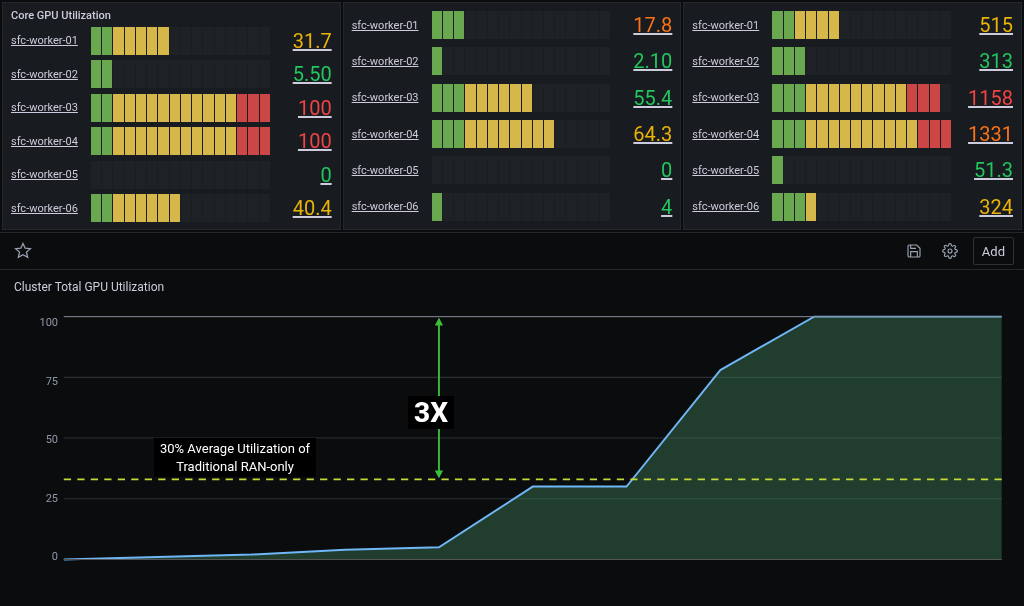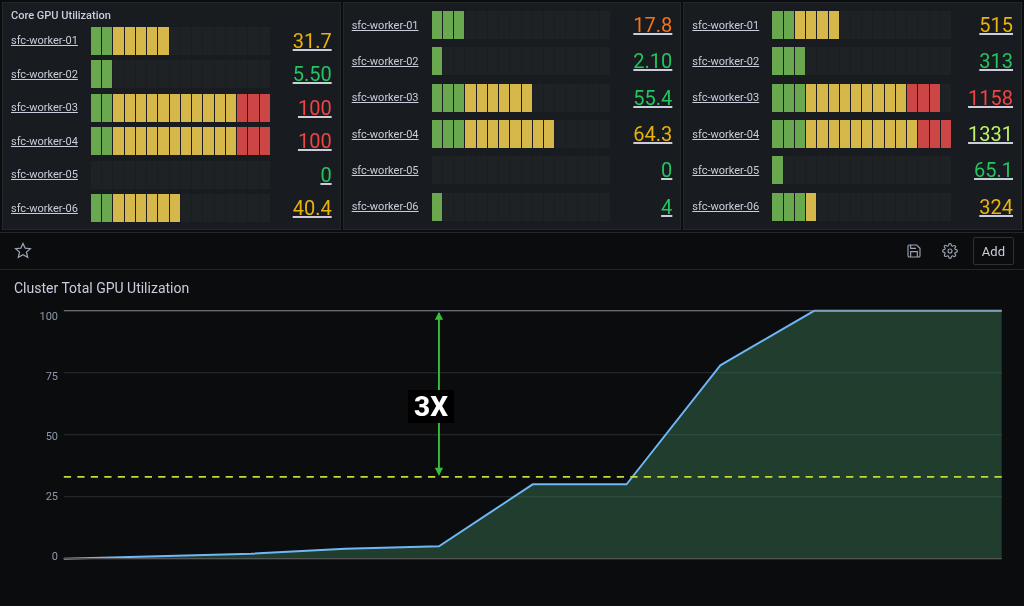--- a/index.html
+++ b/index.html
@@ -13,21 +13,21 @@
   .bar-track { flex: 1; height: 100%; background: #23262b4d; position: relative; display: flex; gap: 1px; }
   .seg { flex: 1; height: 100%; }
   .row-val { width: 62px; text-align: right; font-size: 20px; font-weight: 400; }
 
   .toolbar { height: 38px; display: flex; align-items: center; padding: 0 10px; gap: 10px; border-top: 1px solid #23262b; border-bottom: 1px solid #23262b; }
   .toolbar-right { margin-left: auto; display: flex; align-items: center; gap: 10px; }
   .icon-btn { width: 26px; height: 26px; display: flex; align-items: center; justify-content: center; color: #9aa4b2; cursor: pointer; border-radius: 2px; }
   .add-btn { height: 28px; border: 1px solid #2e3137; border-radius: 2px; padding: 0 8px; display: flex; align-items: center; font-size: 13px; color: #ccccdc; cursor: pointer; }
 
   .chart-panel { height: 335px; padding: 10px 14px 8px 14px; display: flex; flex-direction: column; }
-  .chart-title { font-size: 14px; color: #ccccdc; margin-bottom: 8px; }
+  .chart-title { font-size: 12px; color: #ccccdc; margin-bottom: 16px; }
   .chart-area { flex: 1; position: relative; }
   svg.plot { position: absolute; inset: 0; width: 100%; height: 100%; }
   .x-ticks { position: absolute; bottom: 16px; left: 48px; right: 8px; display: flex; justify-content: space-between; font-size: 11px; color: #8e98a7; }
   .y-ticks { position: absolute; left: 8px; top: 6px; bottom: 34px; width: 36px; display: flex; flex-direction: column; justify-content: space-between; font-size: 11px; color: #8e98a7; align-items: flex-end; }
   .legend { display: flex; gap: 16px; font-size: 12px; color: #ccccdc; padding-left: 14px; padding-top: 2px; }
   .legend-item { display: flex; align-items: center; gap: 6px; }
   .sw { width: 16px; height: 4px; border-radius: 1px; }
 
   .overlay-label { position: absolute; background: #000; color: #fff; font-size: 13px; padding: 2px 6px; text-align: center; line-height: 1.35; }
   .big3x { position: absolute; font-weight: 800; font-size: 28px; color: #fff; background: #000; padding: 0 6px; }
@@ -390,21 +390,21 @@
             <div class="seg" style="background: rgb(214, 184, 74);"></div>
             <div class="seg" style="background: rgb(214, 184, 74);"></div>
             <div class="seg" style="background: rgb(214, 184, 74);"></div>
             <div class="seg" style="background: rgb(214, 184, 74);"></div>
             <div class="seg" style="background: rgb(214, 184, 74);"></div>
             <div class="seg" style="background: rgb(214, 184, 74);"></div>
             <div class="seg" style="background: rgb(204, 70, 70);"></div>
             <div class="seg" style="background: rgb(204, 70, 70);"></div>
             <div class="seg" style="background: rgb(204, 70, 70);"></div>
           </div>
-          <div class="row-val" style="color: #bef264;">1331</div>
+          <div class="row-val" style="color: #f97316;">1331</div>
         </div>
         <div class="row">
           <div class="row-label">sfc-worker-05</div>
           <div class="bar-track">
             <div class="seg" style="background: rgb(106, 168, 79);"></div>
             <div class="seg" style="background: rgba(60, 70, 60, 0.25); opacity: 0.6;"></div>
             <div class="seg" style="background: rgba(60, 70, 60, 0.25); opacity: 0.6;"></div>
             <div class="seg" style="background: rgba(60, 70, 60, 0.25); opacity: 0.6;"></div>
             <div class="seg" style="background: rgba(60, 70, 60, 0.25); opacity: 0.6;"></div>
             <div class="seg" style="background: rgba(60, 70, 60, 0.25); opacity: 0.6;"></div>
@@ -412,21 +412,21 @@
             <div class="seg" style="background: rgba(60, 70, 60, 0.25); opacity: 0.6;"></div>
             <div class="seg" style="background: rgba(60, 70, 60, 0.25); opacity: 0.6;"></div>
             <div class="seg" style="background: rgba(60, 70, 60, 0.25); opacity: 0.6;"></div>
             <div class="seg" style="background: rgba(60, 70, 60, 0.25); opacity: 0.6;"></div>
             <div class="seg" style="background: rgba(60, 70, 60, 0.25); opacity: 0.6;"></div>
             <div class="seg" style="background: rgba(60, 70, 60, 0.25); opacity: 0.6;"></div>
             <div class="seg" style="background: rgba(60, 70, 60, 0.25); opacity: 0.6;"></div>
             <div class="seg" style="background: rgba(60, 70, 60, 0.25); opacity: 0.6;"></div>
             <div class="seg" style="background: rgba(60, 70, 60, 0.25); opacity: 0.6;"></div>
           </div>
-          <div class="row-val" style="color: rgb(34, 197, 94);">65.1</div>
+          <div class="row-val" style="color: rgb(34, 197, 94);">51.3</div>
         </div>
         <div class="row">
           <div class="row-label">sfc-worker-06</div>
           <div class="bar-track">
             <div class="seg" style="background: rgb(106, 168, 79);"></div>
             <div class="seg" style="background: rgb(106, 168, 79);"></div>
             <div class="seg" style="background: rgb(106, 168, 79);"></div>
             <div class="seg" style="background: rgb(214, 184, 74);"></div>
             <div class="seg" style="background: rgba(60, 70, 60, 0.25); opacity: 0.6;"></div>
             <div class="seg" style="background: rgba(60, 70, 60, 0.25); opacity: 0.6;"></div>
@@ -489,14 +489,15 @@
         <polygon points="48,226 48,226 138.4,223.8 228.8,221.6 319.2,217.2 409.6,215 500,160 590.4,160 680.8,54.39999999999999 771.2,6 861.6,6 952,6 952,226" fill="#3b7a57" fill-opacity="0.45"></polygon>
         <polyline points="48,226 138.4,223.8 228.8,221.6 319.2,217.2 409.6,215 500,160 590.4,160 680.8,54.39999999999999 771.2,6 861.6,6 952,6" fill="none" stroke="#6fb7f7" stroke-width="1.8"></polyline>
         <line x1="48" y1="153.39999999999998" x2="952" y2="153.39999999999998" stroke="#c4d93a" stroke-width="1.6" stroke-dasharray="7 6"></line>
         <line x1="409.6" y1="8" x2="409.6" y2="151.39999999999998" stroke="#3bbf3b" stroke-width="1.8"></line>
         <polygon points="405.6,14 413.6,14 409.6,7" fill="#3bbf3b"></polygon>
         <polygon points="405.6,145.39999999999998 413.6,145.39999999999998 409.6,152.39999999999998" fill="#3bbf3b"></polygon>
         <line x1="48" y1="6" x2="952" y2="6" stroke="#8a8f99" stroke-width="0.8"></line>
         <line x1="48" y1="226" x2="952" y2="226" stroke="#555" stroke-width="1"></line>
       </svg>
     <div class="big3x" id="anno-3x" style="top:86px; left:394px;">3X</div>
+    <div class="overlay-label" id="anno-mid" style="top:128px; left:140px;">30% Average Utilization of<br>Traditional RAN-only</div>
   </div>
 </div>
 
 </body></html>

